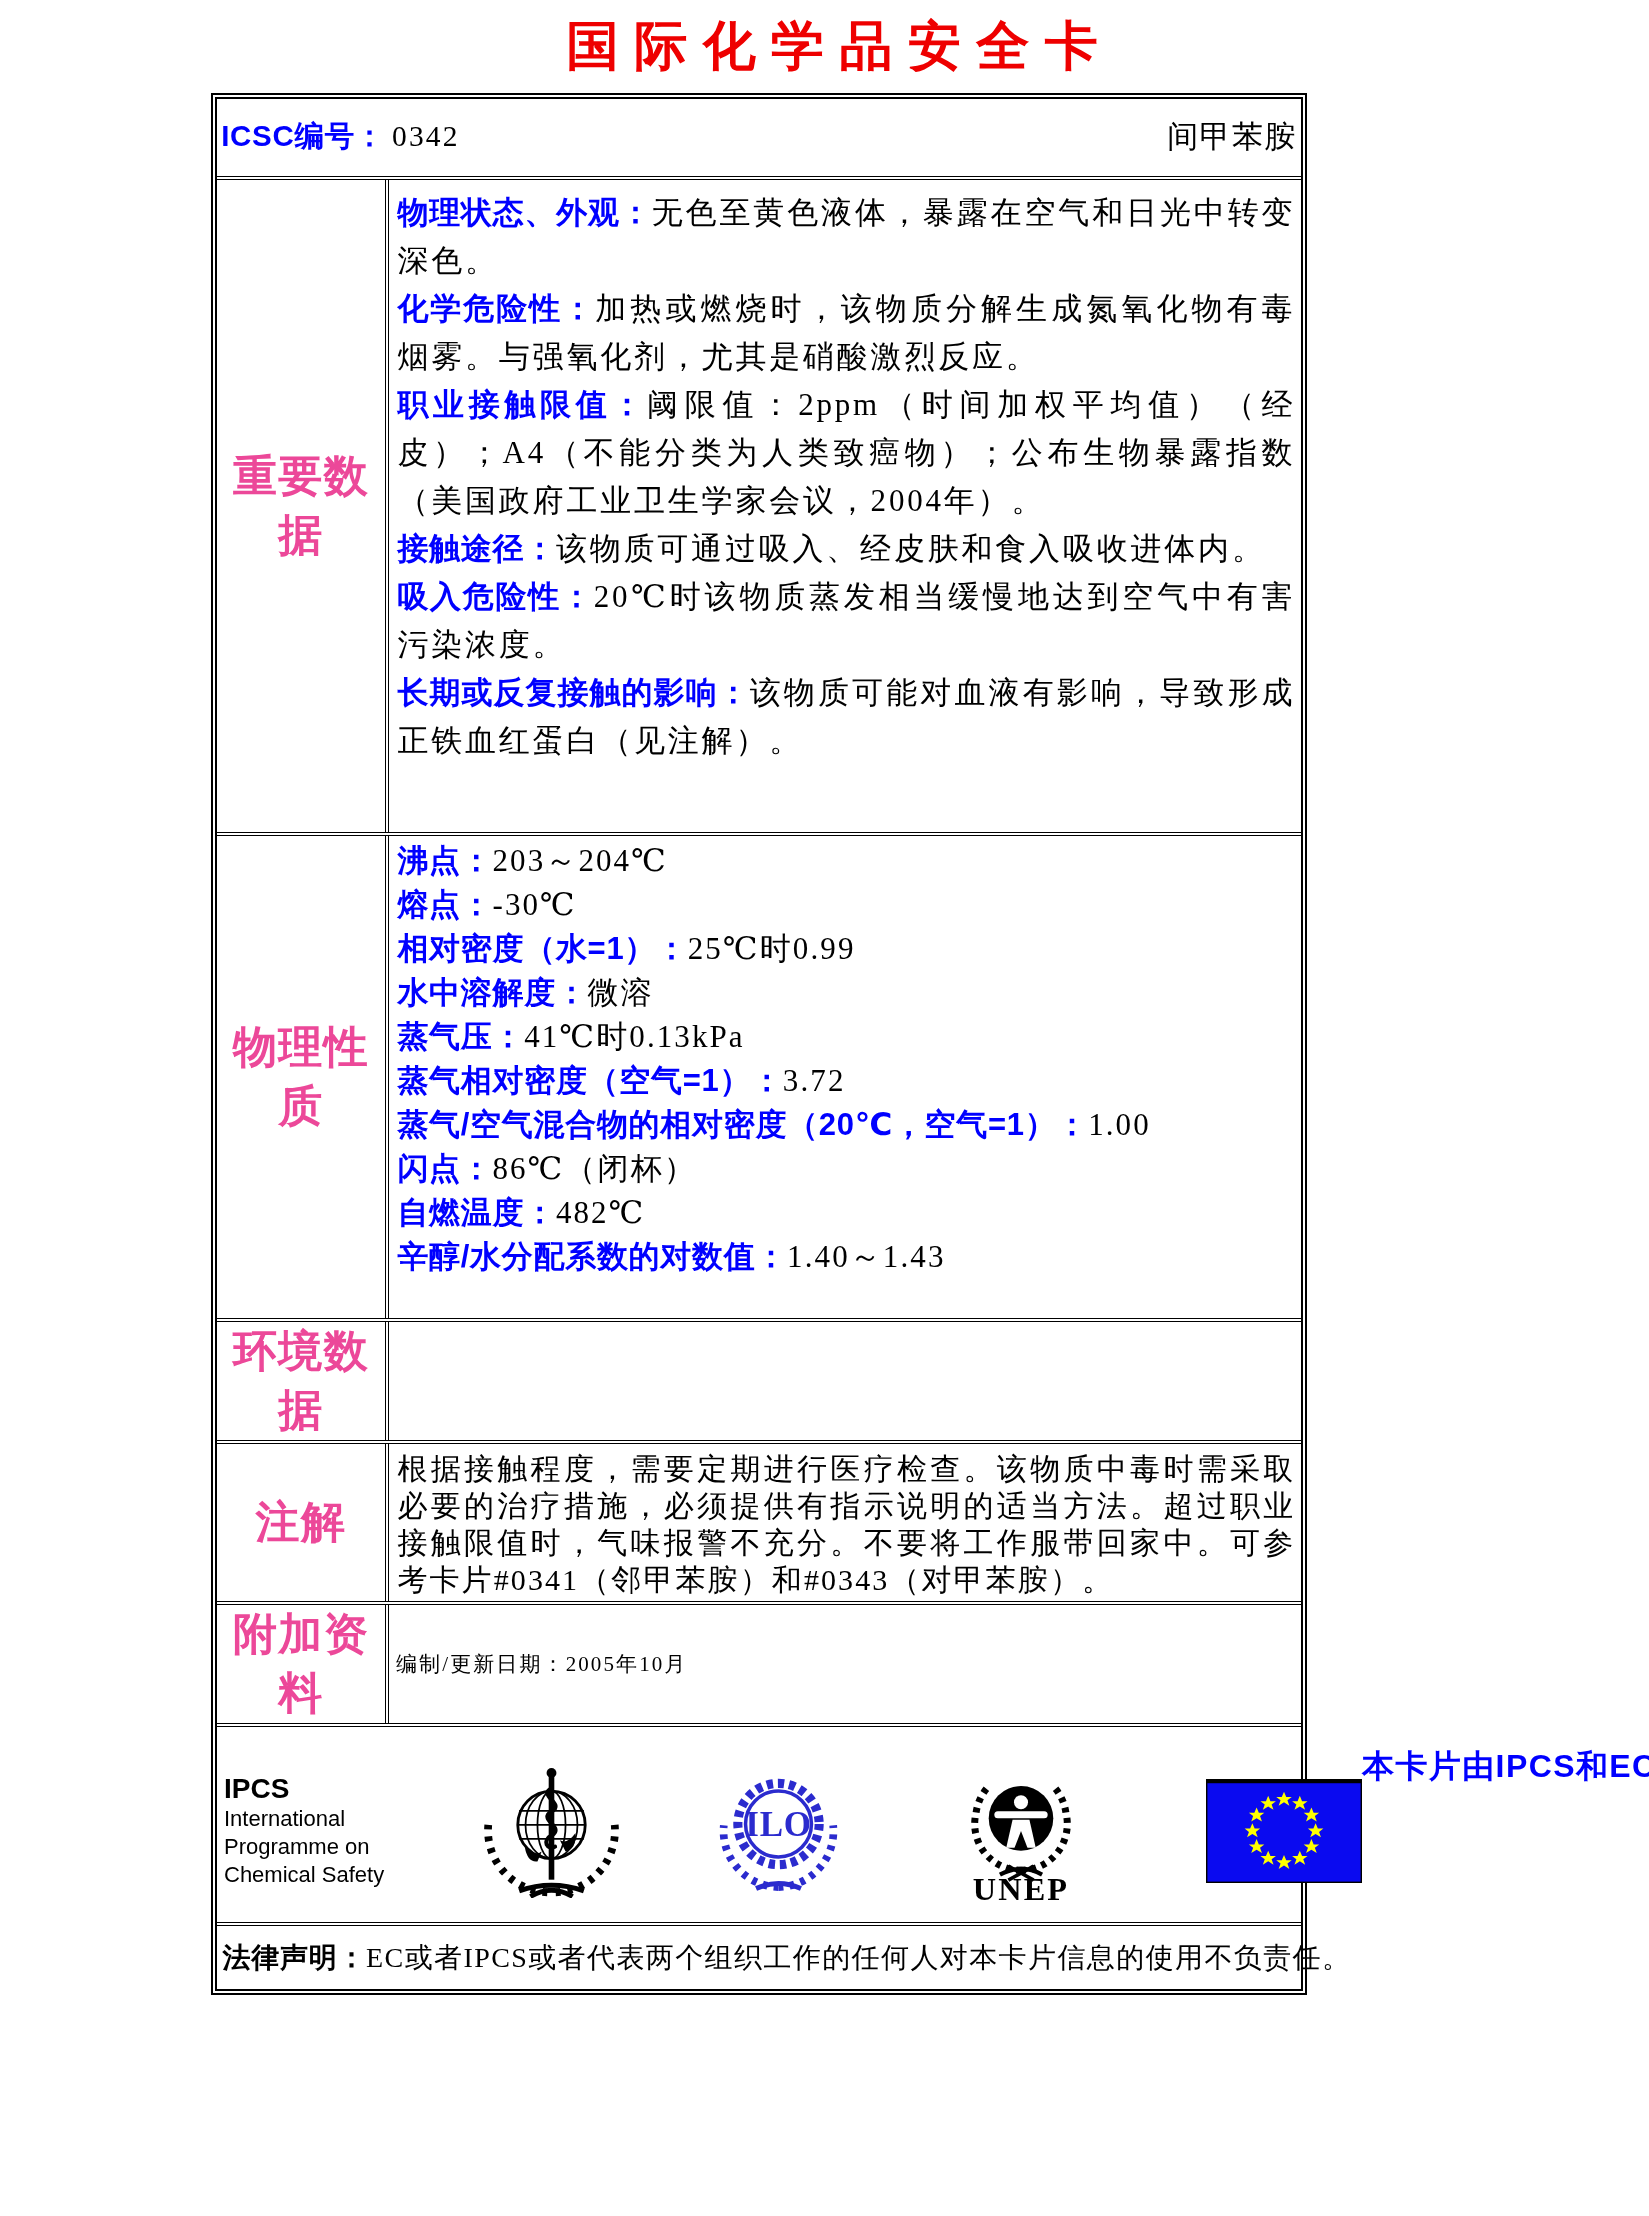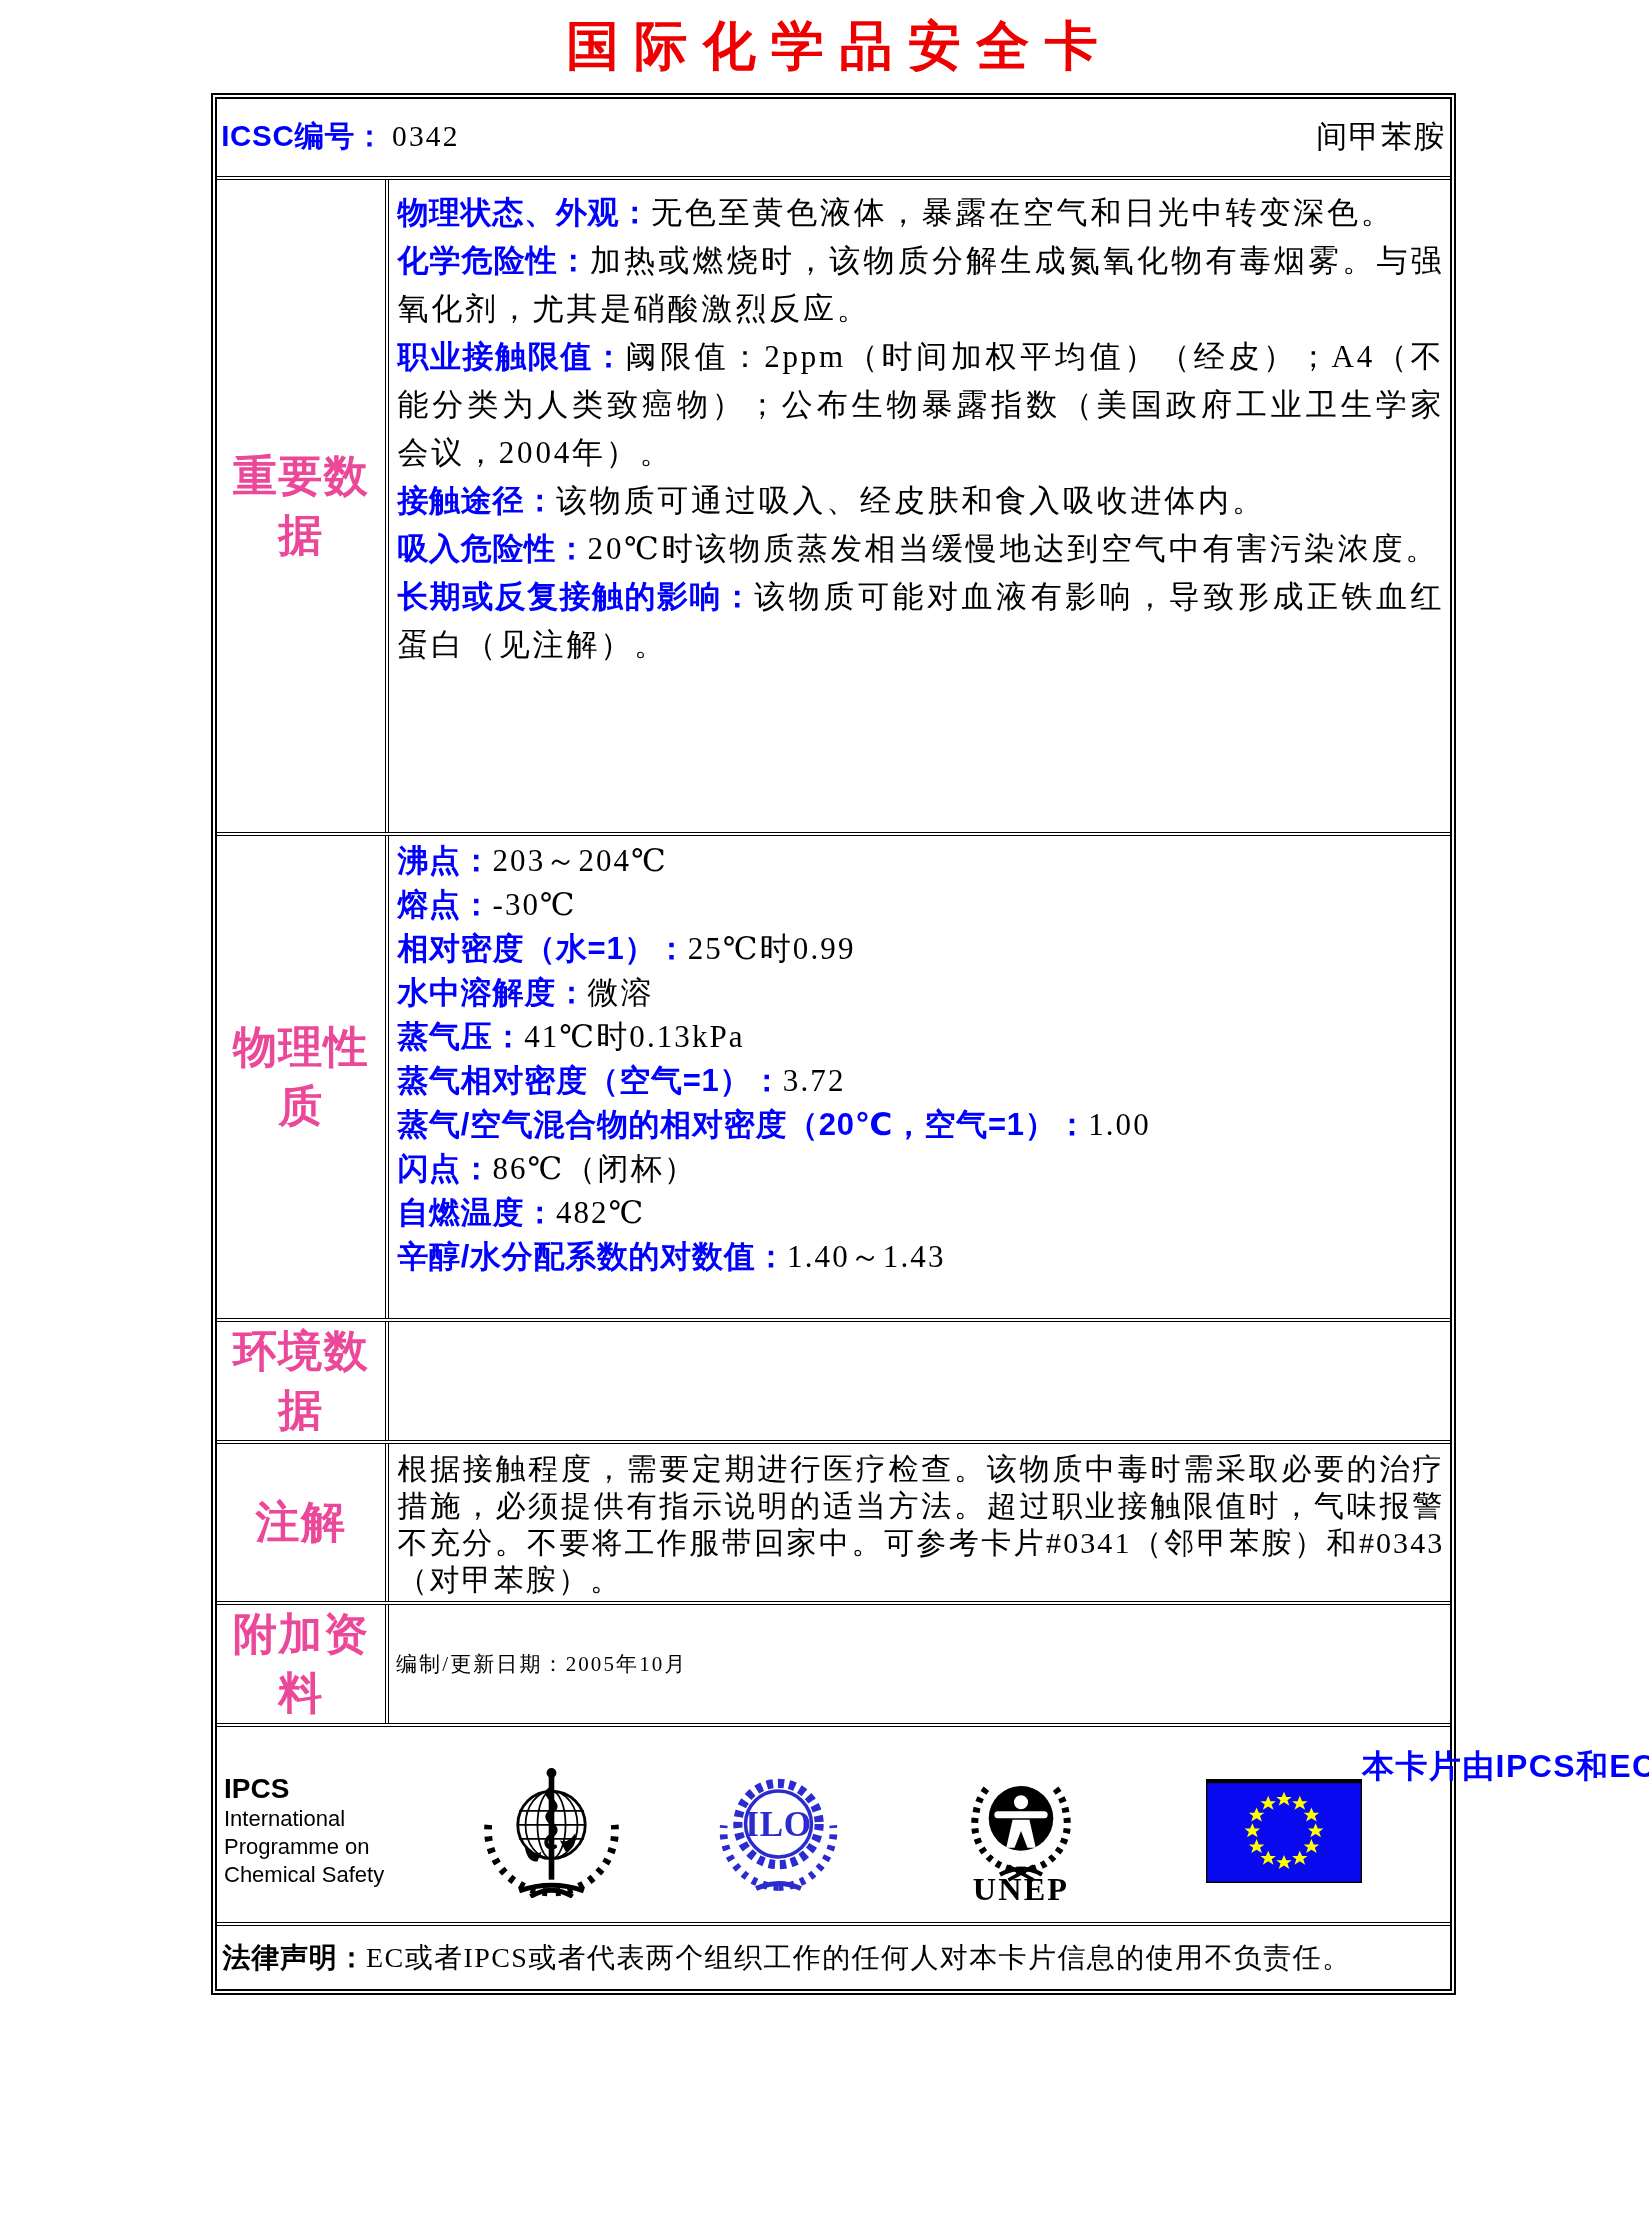--- a/index.html
+++ b/index.html
@@ -10,21 +10,21 @@
     color:#000;
   }
   .sheet { width:1257px; margin-left:211px; }
   .page-title {
     font-family:"Liberation Serif","DejaVu Serif",serif;
     font-weight:bold; color:#ee0000;
     font-size:53px; letter-spacing:15.4px;
     text-align:center; padding:11.2px 0 9.8px 0;
     white-space:nowrap;
   }
-  .card { width:1245px; border:6.3px double #000; background:#fff; }
+  .card { width:1096px; border:6.3px double #000; background:#fff; }
   .row { display:flex; border-top:4.9px double #000; }
   .row:first-child { border-top:none; }
   .cell-label {
     flex:0 0 172px; border-right:4.9px double #000;
     display:flex; align-items:center; justify-content:center;
     font-family:Liberation Serif, serif;
     font-weight:bold; color:#ec4899; font-size:44px;
     letter-spacing:1.4px; text-align:center;
   }
   .cell-content { flex:1; min-width:0; }

